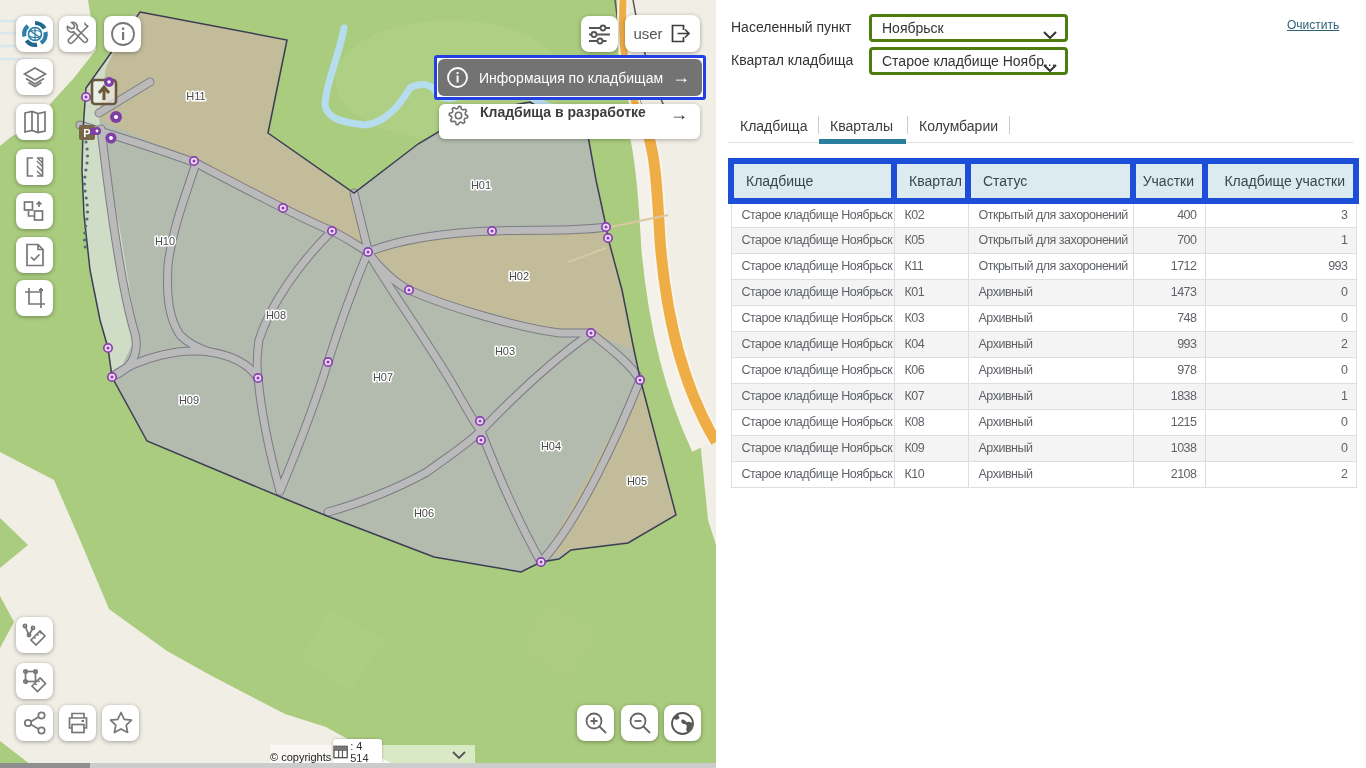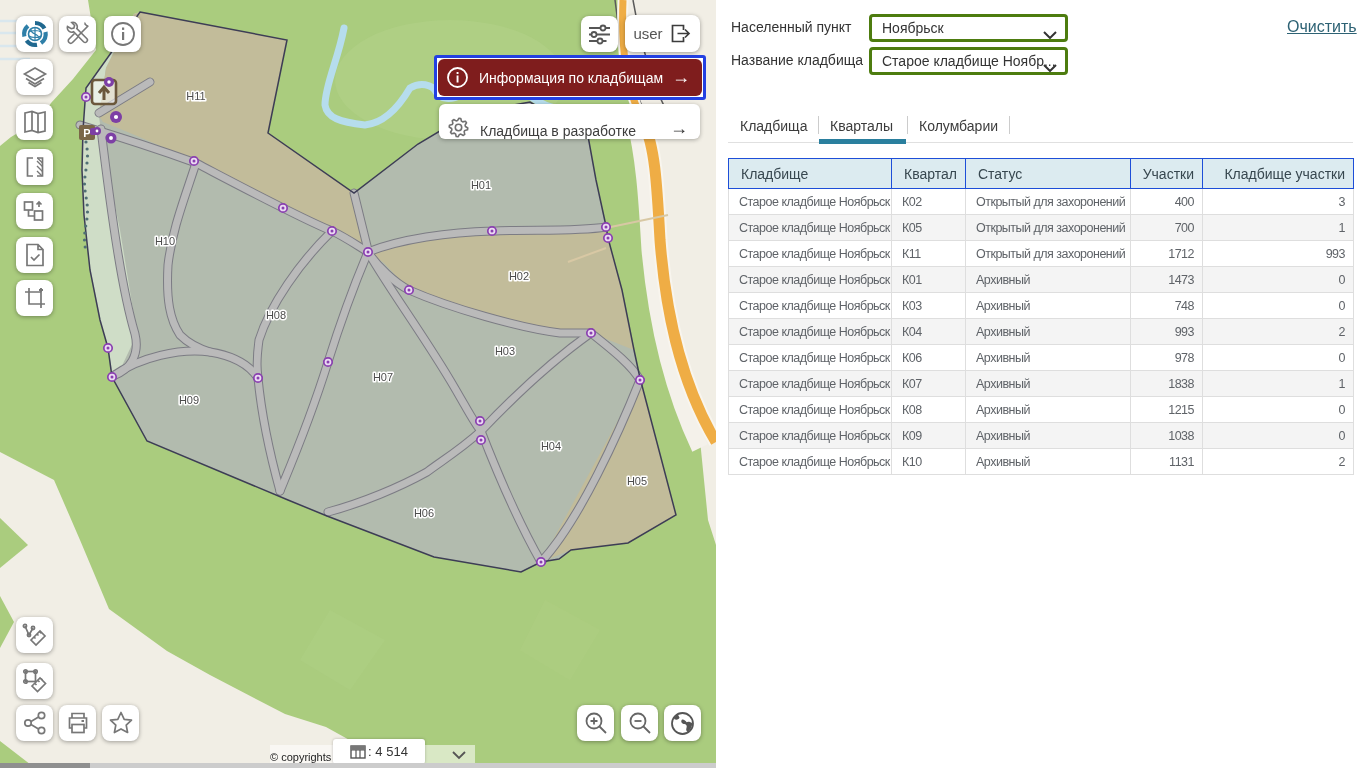--- a/index.html
+++ b/index.html
@@ -3,40 +3,40 @@
 <meta charset="utf-8">
 <style>
 * { margin:0; padding:0; box-sizing:border-box; }
 html,body { width:1366px; height:768px; overflow:hidden; font-family:"Liberation Sans",sans-serif; background:#fff; }
 #map { position:absolute; left:0; top:0; width:716px; height:768px; overflow:hidden; }
 #panel { }
 .mbtn { position:absolute; width:37px; height:36px; background:#fff; border-radius:8px; box-shadow:0 1px 4px rgba(0,0,0,.35); display:flex; align-items:center; justify-content:center; }
 .tooltip { position:absolute; left:233px; top:0; width:253px; height:32px; background:#fff; box-shadow:0 1px 4px rgba(0,0,0,.3); font-size:16px; color:#4a4a4a; display:flex; align-items:center; justify-content:center; border-radius:2px; }
 #userbtn { position:absolute; left:625px; top:15px; width:75px; height:37px; background:#fff; border-radius:8px; box-shadow:0 1px 4px rgba(0,0,0,.35); display:flex; align-items:center; justify-content:center; gap:6px; font-size:15px; color:#555; }
 #menuwrap { position:absolute; left:434px; top:55px; width:272px; height:45px; border:3px solid #2340e2; background:#fff; border-radius:3px; padding:1px; }
-#menu1 { width:100%; height:100%; background:#7f1d1d; border-radius:6px; display:flex; align-items:center; color:#fff; font-size:14px; white-space:nowrap; }
-#menu2 { position:absolute; left:439px; top:104px; width:261px; height:35px; background:#fff; border-radius:6px; box-shadow:0 1px 4px rgba(0,0,0,.3); display:flex; align-items:flex-end; font-size:14px; color:#3d3d3d; white-space:nowrap; }
+#menu1 { width:100%; height:100%; background:#737373; border-radius:6px; display:flex; align-items:center; color:#fff; font-size:14px; white-space:nowrap; }
+#menu2 { position:absolute; left:439px; top:104px; width:261px; height:35px; background:#fff; border-radius:6px; box-shadow:0 1px 4px rgba(0,0,0,.3); display:flex; align-items:flex-start; font-size:14px; color:#3d3d3d; white-space:nowrap;font-weight:bold; }
 .mi-icon { margin-left:8px; margin-right:10px; display:flex; }
 .mi-arrow { margin-left:auto; margin-right:12px; font-size:18px; }
 #copybar { position:absolute; left:270px; top:745px; width:205px; height:19px; background:rgba(255,255,255,.55); display:flex; align-items:center; font-size:11px; color:#222; }
-#scalebox { position:absolute; left:333px; top:739px; width:92px; height:25px; background:#fff; border-radius:3px; box-shadow:0 0 3px rgba(0,0,0,.25); display:flex; align-items:center; justify-content:center; font-size:13px; color:#333; }
+#scalebox { position:absolute; left:333px; top:739px; width:49px; height:25px; background:#fff; border-radius:3px; box-shadow:0 0 3px rgba(0,0,0,.25); display:flex; align-items:center; justify-content:center; font-size:11px; color:#333; }
 #hscroll { position:absolute; left:0; top:763px; width:716px; height:5px; background:#cccccc; }
 #hthumb { position:absolute; left:0; top:0; width:90px; height:5px; background:#8f8f8f; }
 
 .plabel { position:absolute; font-size:14px; color:#333; }
 .psel { position:absolute; left:869px; width:199px; height:28px; border:3px solid #4d7c0f; border-radius:4px; font-size:14px; color:#333; display:flex; align-items:center; padding:0 18px 0 10px; background:#fff; white-space:nowrap; overflow:hidden; }
 .psel .chev { position:absolute; right:8px; top:10px; }
-#clear { position:absolute; left:1287px; top:18px; font-size:16px; color:#2d6274; text-decoration:underline; }
+#clear { position:absolute; left:1287px; top:18px; font-size:12px; color:#2d6274; text-decoration:underline; }
 .tab { position:absolute; top:118px; font-size:14px; color:#3c3c3c; }
 .tabsep { position:absolute; top:116px; width:1px; height:18px; background:#ccc; }
 #tabline { position:absolute; left:728px; top:142px; width:625px; height:1px; background:#e0e0e0; }
 #tabactive { position:absolute; left:819px; top:139px; width:87px; height:5px; background:#2a7f9e; }
 #tbl { position:absolute; left:728px; top:158px; width:625px; border-collapse:collapse; font-size:12.5px; letter-spacing:-0.5px; color:#5f6368; table-layout:fixed; }
 #tbl td { white-space:nowrap; overflow:hidden;margin-top:14px; }
-#tbl th { background:#dcebf0; color:#37474f; font-weight:normal; font-size:14px; letter-spacing:0; text-align:left; height:30px; padding:0 0 0 12px; border:1px solid #1d4ed8; }
+#tbl th { background:#dcebf0; color:#37474f; font-weight:normal; font-size:14px; letter-spacing:0; text-align:left; height:40px; padding:0 0 0 12px; border:6px solid #1d4ed8; }
 #tbl td { height:26px; padding:0 0 0 10px; border:1px solid #dedede; }
 #tbl tr.alt td { background:#f4f4f4; }
 #tbl th.num, #tbl td.num { text-align:right; padding:0 8px 0 0; }
 </style>
 </head>
 <body>
 <div id="map">
 <svg width="716" height="768" viewBox="0 0 716 768">
   <rect width="716" height="768" fill="#aacc7e"></rect>
 
@@ -402,21 +402,21 @@
 <div id="hscroll">
       <div id="hthumb"></div>
     </div>
 </div>
 <div id="panel" style="position:absolute;left:716px;top:0;width:650px;height:768px;background:#fff"></div>
 <div>
   <span class="plabel" style="left:731px;top:19px">Населенный пункт</span>
   <div class="psel" style="top:14px">Ноябрьск<span class="chev"><svg width="14" height="9" viewBox="0 0 14 9">
           <path d="M1,1 L7,7 L13,1" fill="none" stroke="#333" stroke-width="2"></path>
         </svg></span></div>
-  <span class="plabel" style="left:731px;top:52px">Название кладбища</span>
+  <span class="plabel" style="left:731px;top:52px">Квартал кладбища</span>
   <div class="psel" style="top:47px">Старое кладбище Ноябр...<span class="chev"><svg width="14" height="9" viewBox="0 0 14 9">
           <path d="M1,1 L7,7 L13,1" fill="none" stroke="#333" stroke-width="2"></path>
         </svg></span></div>
   <a id="clear">Очистить</a>
   <span class="tab" style="left:740px">Кладбища</span>
   <span class="tab" style="left:830px">Кварталы</span>
   <span class="tab" style="left:919px">Колумбарии</span>
   <span class="tabsep" style="left:818px"></span>
   <span class="tabsep" style="left:907px"></span>
   <span class="tabsep" style="left:1009px"></span>
@@ -505,18 +505,18 @@
           <td>Старое кладбище Ноябрьск</td>
           <td>К09</td>
           <td>Архивный</td>
           <td class="num">1038</td>
           <td class="num">0</td>
         </tr>
     <tr>
           <td>Старое кладбище Ноябрьск</td>
           <td>К10</td>
           <td>Архивный</td>
-          <td class="num">1131</td>
+          <td class="num">2108</td>
           <td class="num">2</td>
         </tr>
   </tbody>
     </table>
 </div>
 
 </body></html>

